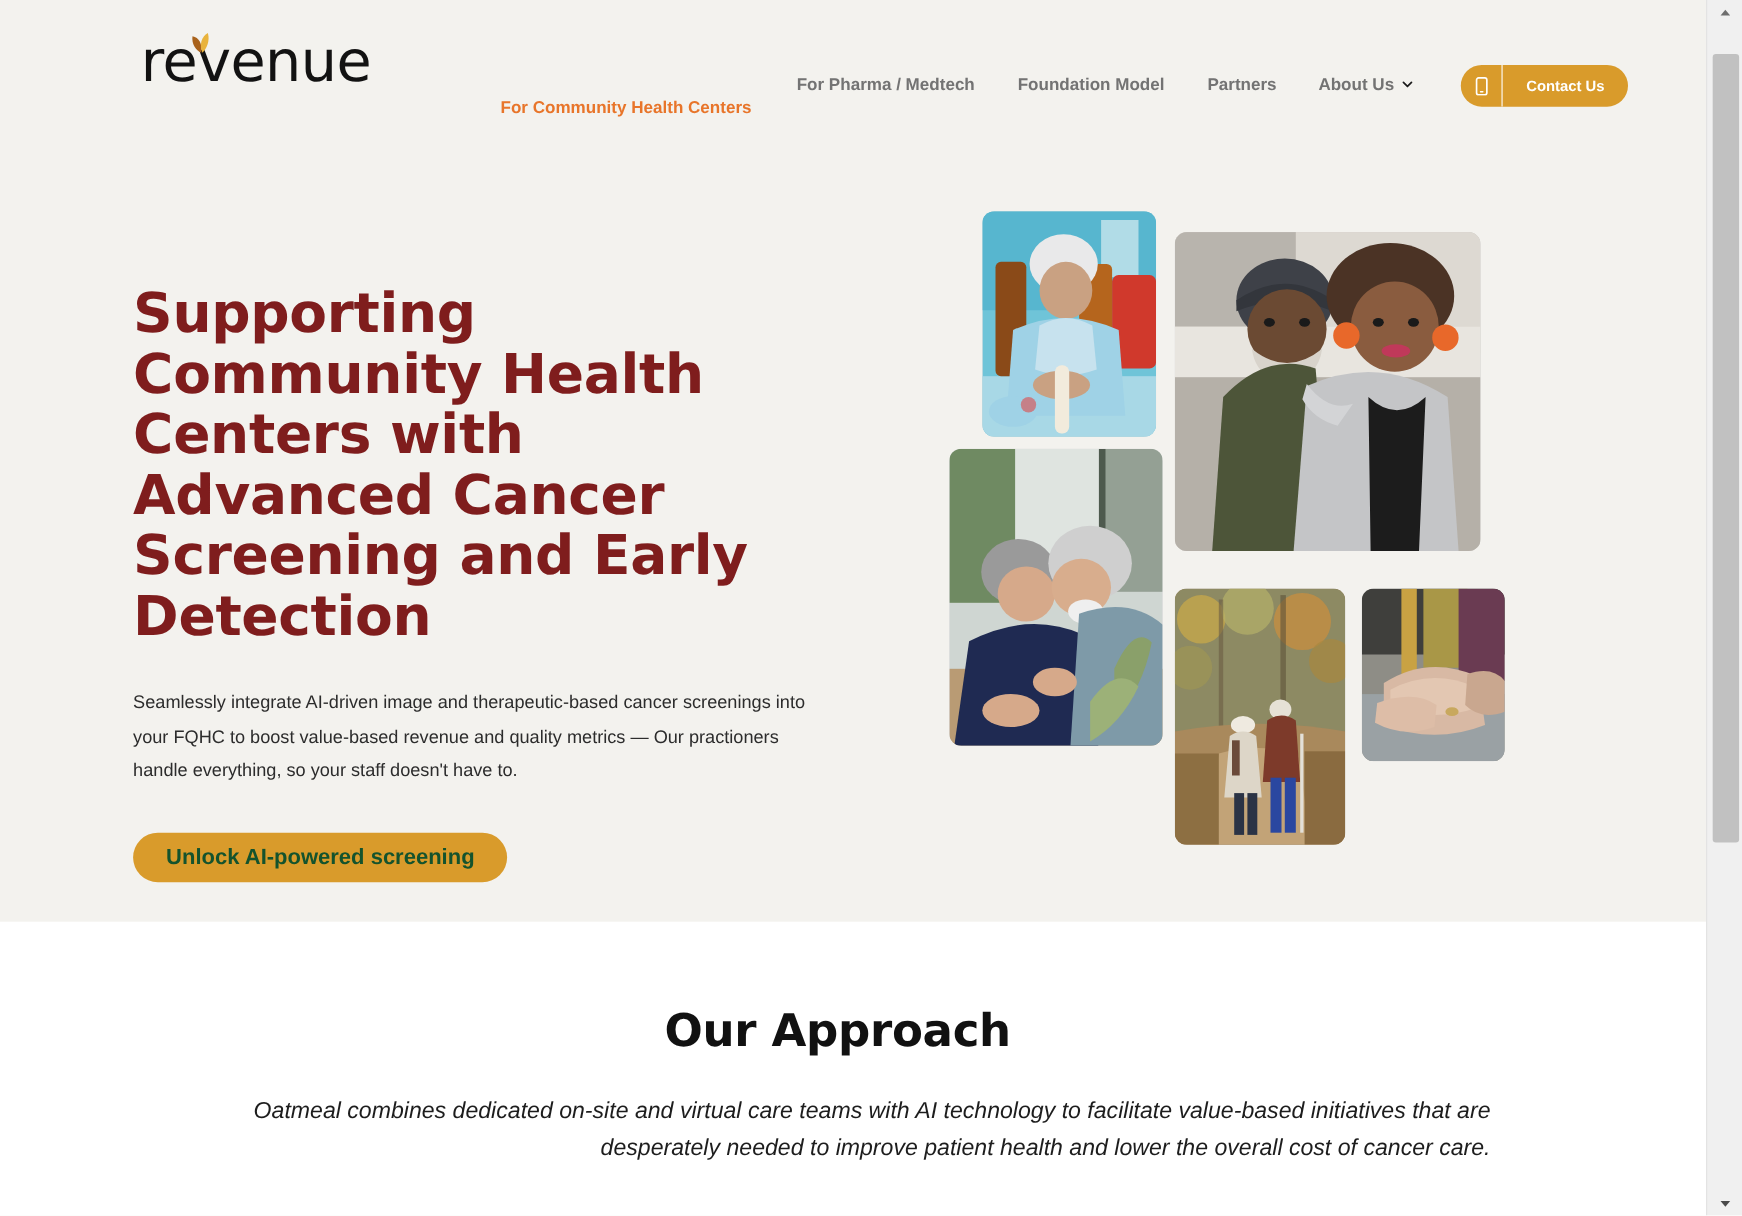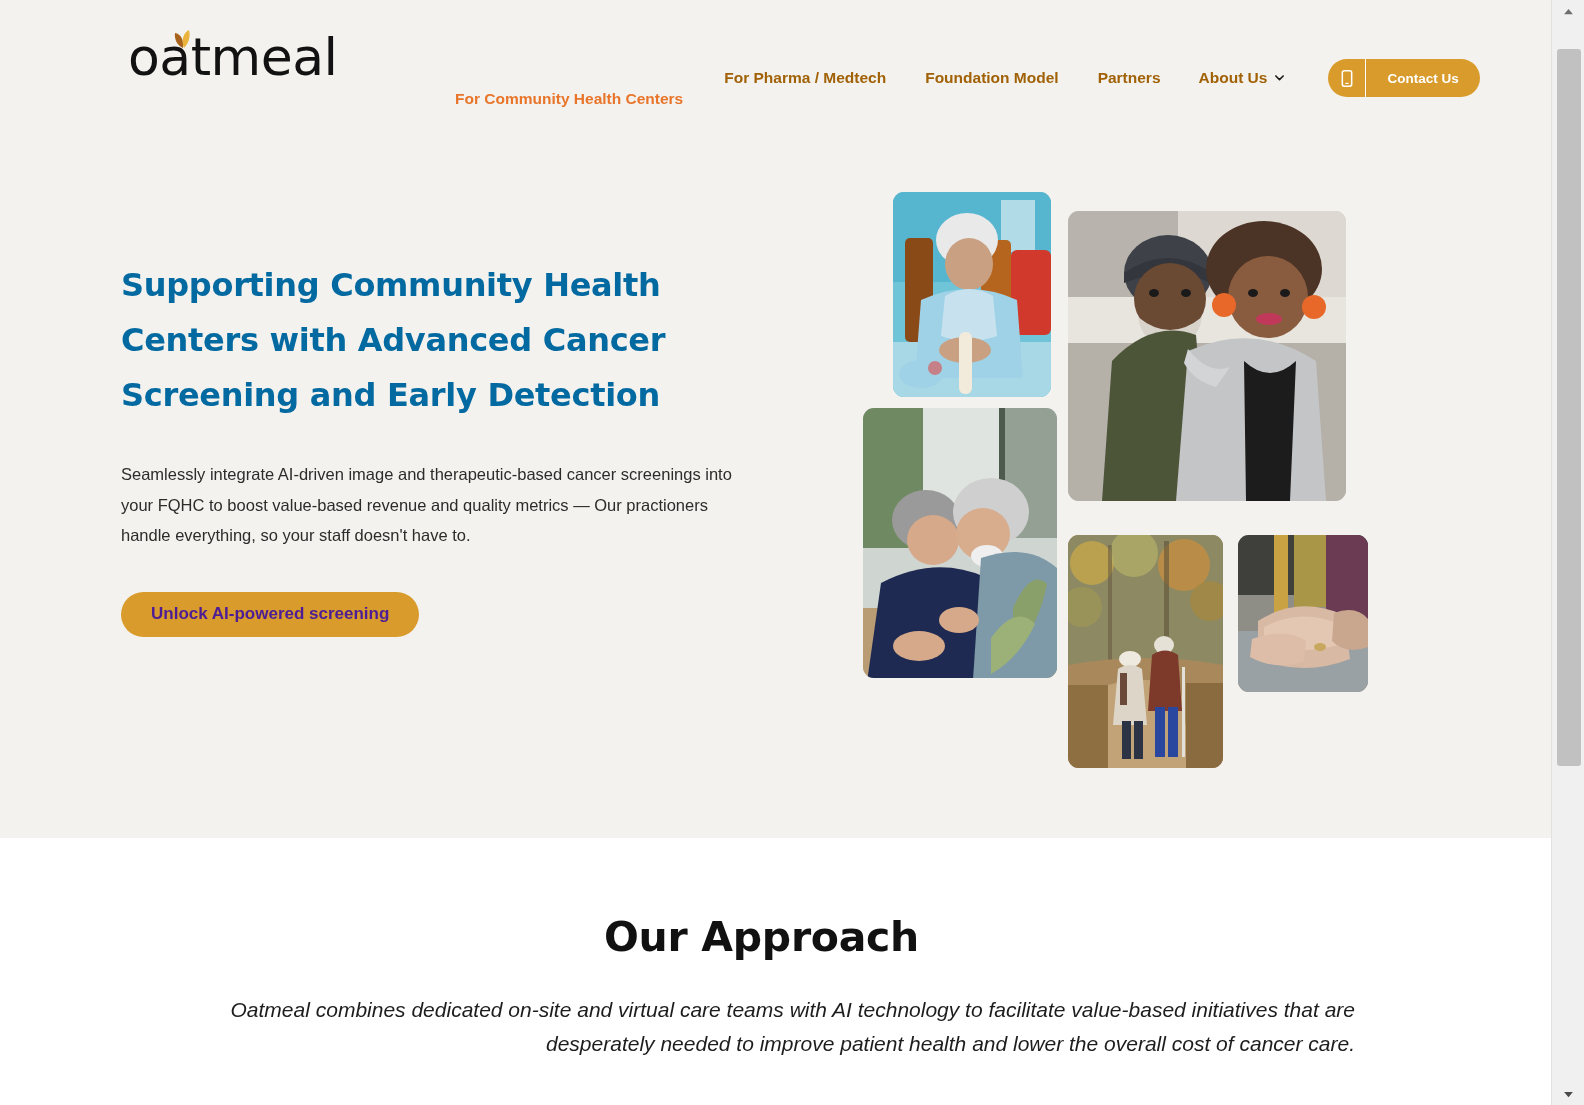--- a/index.html
+++ b/index.html
@@ -49,21 +49,21 @@
     position:absolute; left:38px; top:-4px;
     width:34px; height:30px;
   }
   .nav {
     position:absolute; left:455px; top:44px;
     display:flex; align-items:center; gap:0px;
   }
   .nav-item {
     font-size:15.5px;
     font-weight:600;
-    color:#a16207;
+    color:#737373;
     white-space:nowrap;
     cursor:pointer;
     padding:0 0;
     line-height:26px;
   }
   .nav-gap-1 { width:41px; }
   .nav-gap-2 { width:39px; }
   .nav-gap-3 { width:39px; }
   .nav-gap-4 { width:38px; }
   .nav-gap-5 { width:43px; }
@@ -94,43 +94,43 @@
     font-weight:700;
     white-space:nowrap;
   }
   
   .hero-copy {
     position:absolute; left:121px; top:258px;
     width:640px;
   }
   .hero-title {
     font-family:"DejaVu Sans", sans-serif;
-    font-size:32px;
+    font-size:50px;
     line-height:55px;
     font-weight:700;
-    color:#0369a1;
+    color:#7f1d1d;
     letter-spacing:-0.3px;
     width:620px;
   }
   .hero-sub {
     margin-top:36px;
     font-size:16.5px;
     line-height:30.5px;
     color:#2c2c2c;
     width:630px;
   }
   .hero-cta {
     margin-top:41px;
     display:inline-flex; align-items:center; justify-content:center;
     height:45px;
     padding:0 30px;
     background:#D99B2B;
     border-radius:23px;
-    color:#4c1d95;
-    font-size:17px;
+    color:#14532d;
+    font-size:20px;
     font-weight:700;
     border:none;
     cursor:pointer;
     font-family:"Liberation Sans", sans-serif;
   }
   
   .collage {
     position:absolute; left:860px; top:185px;
     width:520px; height:590px;
   }
@@ -205,21 +205,21 @@
 
 <div class="viewport">
 
   <div class="page">
 
     <div class="hero">
 
       <div class="header">
 
         <div class="logo">
-          <span class="logo-text">oatmeal</span>
+          <span class="logo-text">revenue</span>
           <span class="logo-leaf">
             <svg viewBox="0 0 34 30" width="34" height="30">
               <path d="M17 24 C12 22 8 16 9 9 C15 10 18 16 17 24 Z" fill="#A9621B"></path>
               <path d="M18 24 C22 20 25 13 23 6 C17 9 15 17 18 24 Z" fill="#E9B33C"></path>
             </svg>
           </span>
         </div>
 
         <div class="nav">
           <div class="nav-item active">

